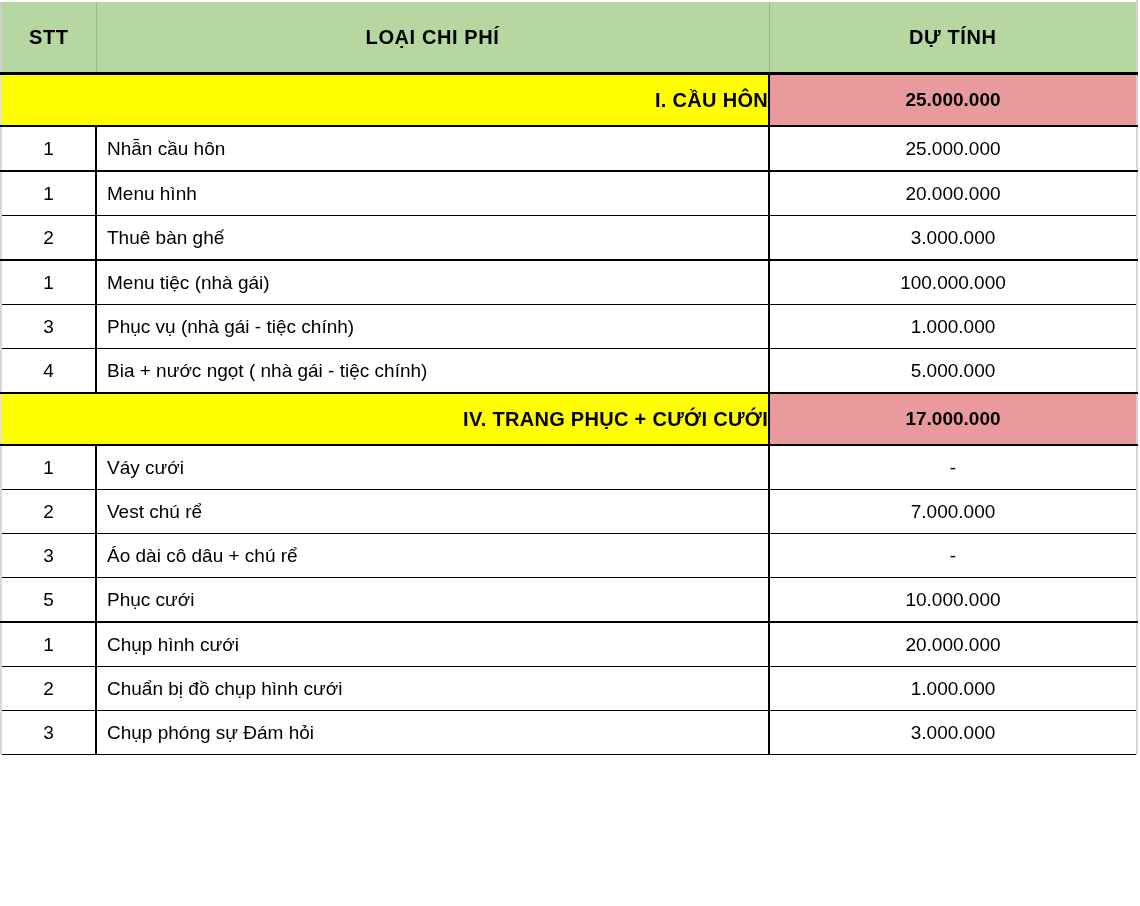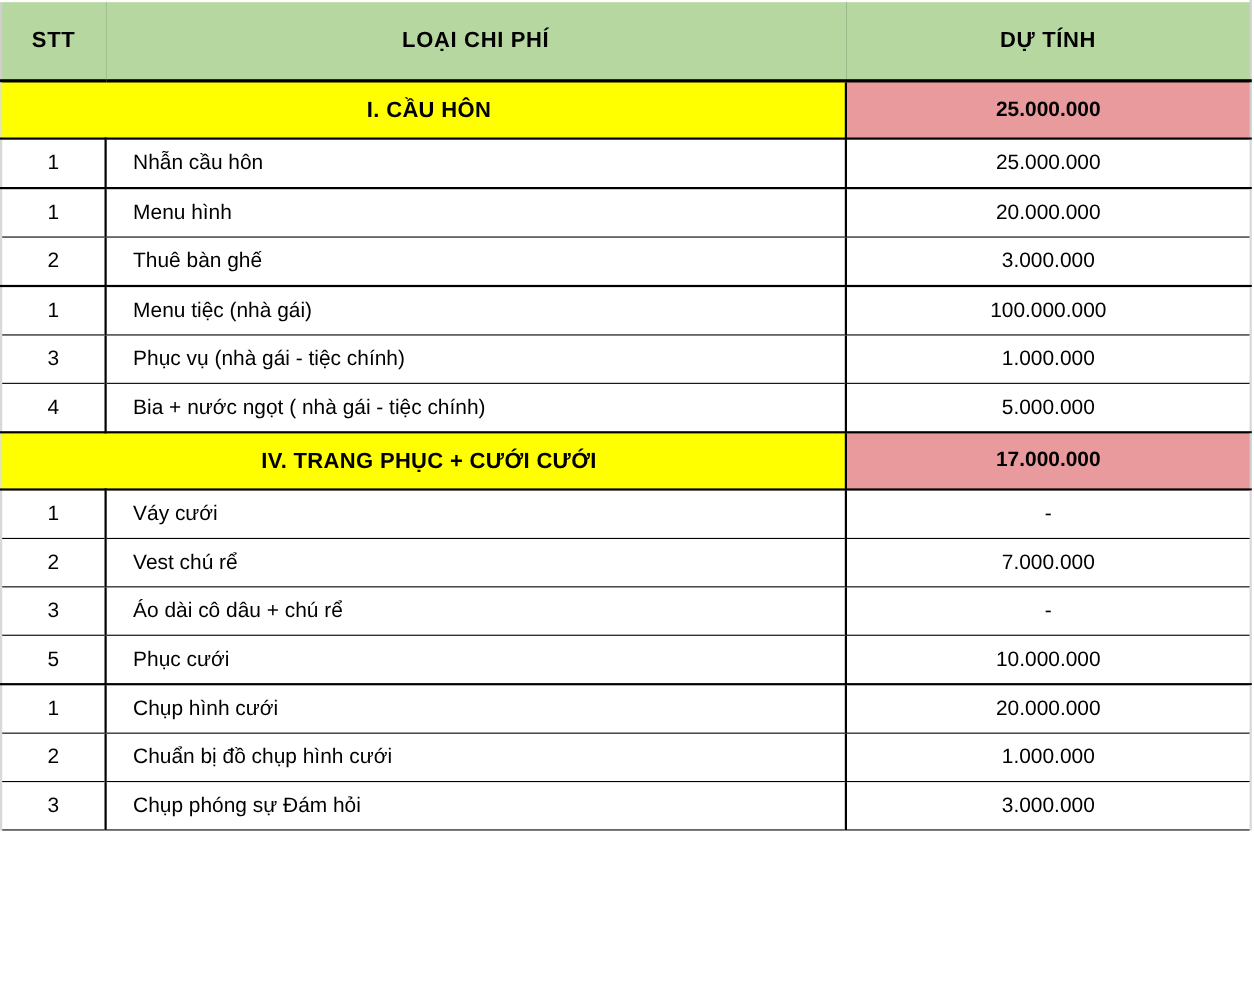--- a/index.html
+++ b/index.html
@@ -50,21 +50,21 @@
 
   
   tr.section-row td.sec-label {
     background: #ffff00;
     font-weight: bold;
     font-size: 20px;
     letter-spacing: 0.3px;
     color: #000000;
     height: 50px;
     padding: 0 0 0 10px;
-    text-align: center;
+    text-align: right;
     vertical-align: middle;
     border-top: 2px solid #000000;
     border-bottom: 2px solid #000000;
     border-left: 2px solid #e6e6b0;
     border-right: 2px solid #000000;
   }
   tr.section-row td.sec-value {
     background: #e99a9c;
     font-weight: bold;
     font-size: 19px;
@@ -87,21 +87,21 @@
     border-top: 1px solid #000000;
     border-bottom: 1px solid #000000;
   }
   tr.item-row td.itm-stt {
     text-align: center;
     border-left: 2px solid #d8d8d8;
     border-right: 2px solid #000000;
   }
   tr.item-row td.itm-name {
     text-align: left;
-    padding-left: 24px;
+    padding-left: 10px;
     border-right: 2px solid #000000;
   }
   tr.item-row td.itm-value {
     text-align: center;
     border-right: 2px solid #d8d8d8;
   }
   tr.item-row.last-in-group td { border-bottom: 2px solid #000000; }
   tr.item-row.first-in-group td { border-top: 2px solid #000000; }
 </style>
 </head>

